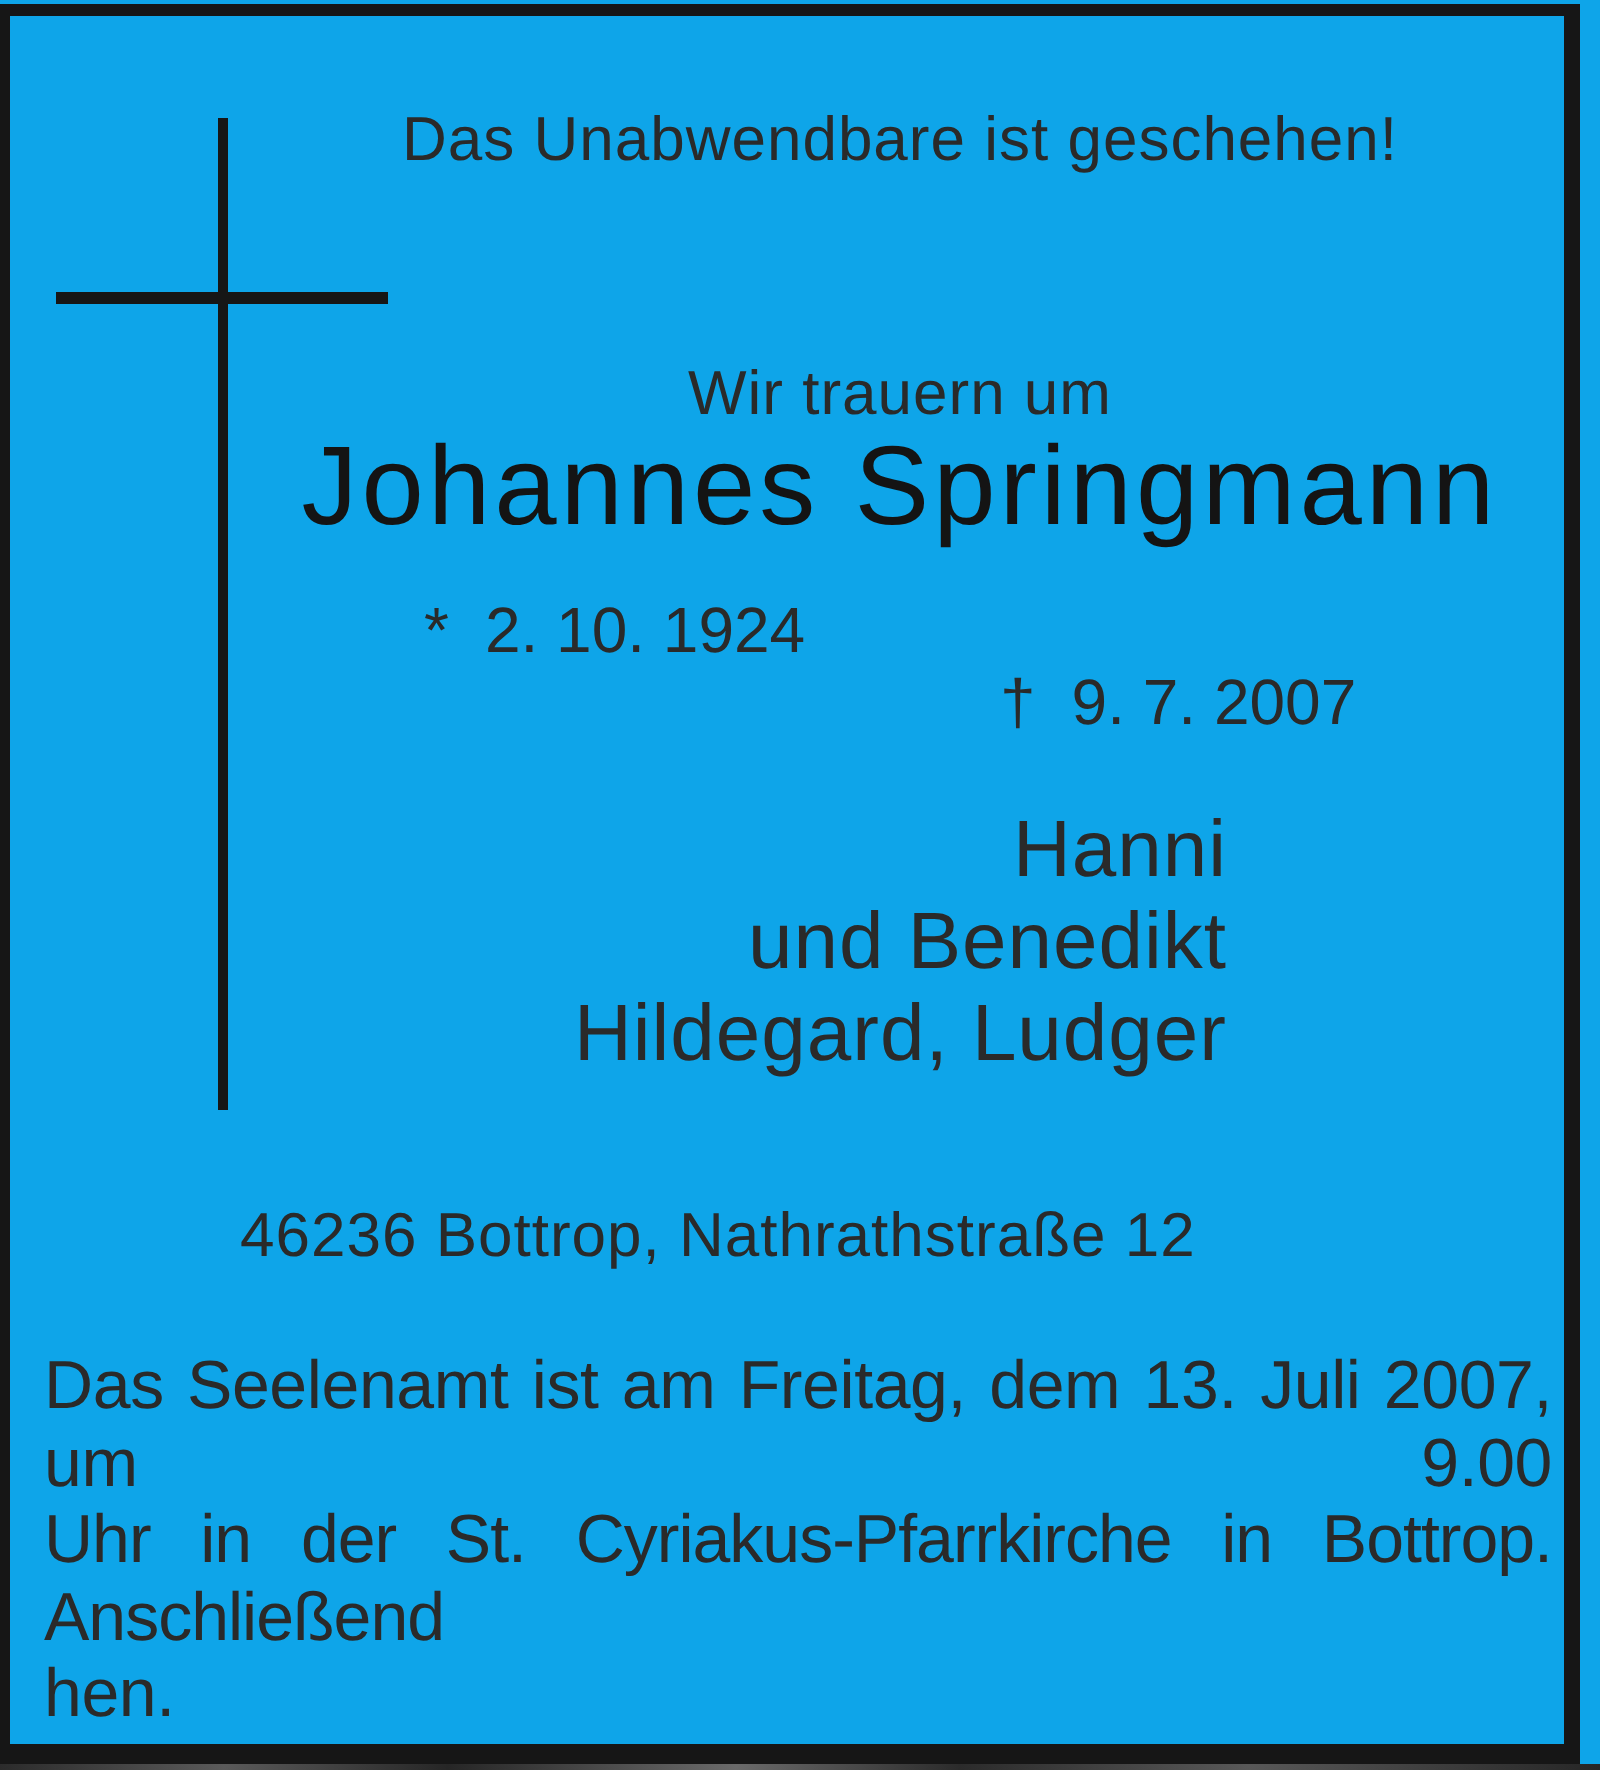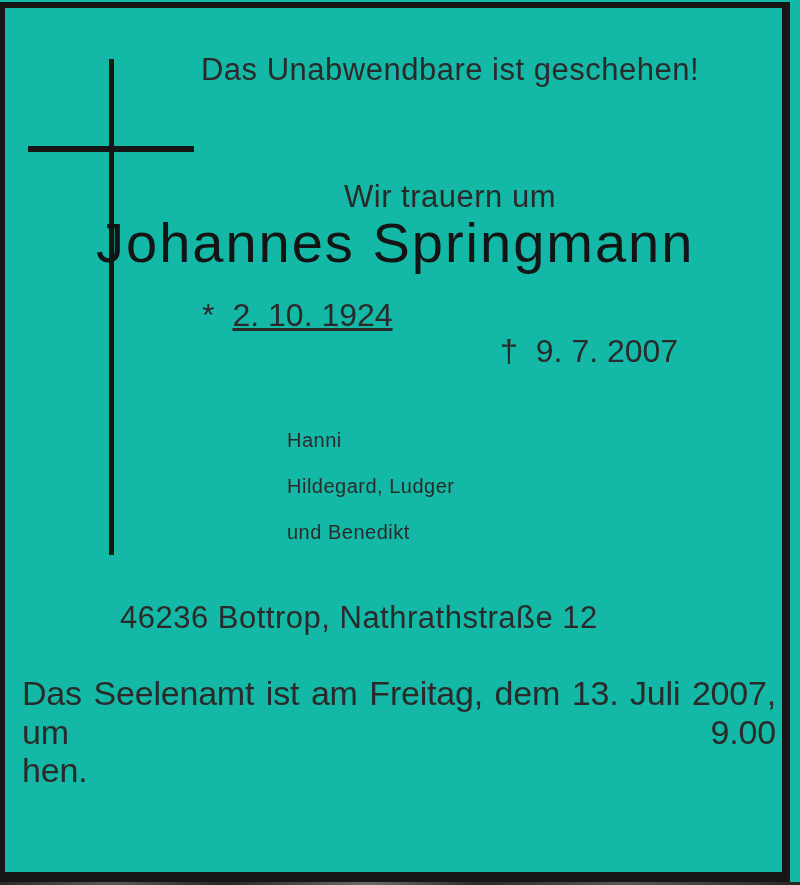--- a/index.html
+++ b/index.html
@@ -1,20 +1,20 @@
 <!DOCTYPE html>
 <html><head>
 <meta charset="utf-8">
 <style>
   html, body { margin: 0; padding: 0; background: #ffffff; }
   .page {
     position: relative;
     width: 800px;
     height: 885px;
-    background: #14b8a6;
+    background: #0ea5e9;
     font-family: "Liberation Sans", "DejaVu Sans", sans-serif;
     color: #2a2a2a;
     overflow: hidden;
   }
   .frame {
     position: absolute;
     left: 0; top: 2px;
     width: 790px; height: 880px;
     box-sizing: border-box;
     border-style: solid;
@@ -41,39 +41,41 @@
     font-size: 31px; letter-spacing: 0.5px;
   }
   .mourning {
     position: absolute;
     left: 120px; top: 136px; width: 660px;
     text-align: center;
     font-size: 31px; letter-spacing: 0.5px; margin-top: 43px;
   }
   .deceased {
     position: absolute;
-    left: 96px; top: 210px; width: 676px;
+    left: 112px; top: 210px; width: 676px;
+    text-align: center;
     font-size: 56px; letter-spacing: 2px;
     color: #141414;
     white-space: nowrap;
   }
   .dates {
     position: absolute;
     left: 0; top: 297px; width: 800px;
     font-size: 32px;
   }
-  .birth { position: absolute; left: 202px; top: 0; white-space: nowrap; text-decoration: underline; }
+  .birth { position: absolute; left: 212px; top: 0; white-space: nowrap; }
   .death { position: absolute; left: 500px; top: 0; white-space: nowrap; margin-top: 36px; }
   .dsym { display: inline-block; margin-right: 18px; }
   .mourners {
     position: absolute;
-    left: 287px; top: 417px;
-    font-size: 20px; line-height: 46px;
+    left: 287px; top: 402px;
+    font-size: 40px; line-height: 46px;
     letter-spacing: 0.5px;
     white-space: nowrap;
+    text-align: right;
   }
   .address {
     position: absolute;
     left: 120px; top: 600px;
     font-size: 31px; letter-spacing: 0.5px;
     white-space: nowrap;
   }
   .funeral {
     position: absolute;
     left: 22px; top: 674px; width: 754px;
@@ -112,26 +114,27 @@
     <span class="birth">
       <span class="dsym">*</span><span>2. 10. 1924</span>
     </span>
     <span class="death">
       <span class="dsym">†</span><span>9. 7. 2007</span>
     </span>
   </div>
 
   <div class="mourners">
     <div>Hanni</div>
+    <div>und Benedikt</div>
     <div>Hildegard, Ludger</div>
-    <div>und Benedikt</div>
   </div>
 
   <div class="address">46236 Bottrop, Nathrathstraße 12</div>
 
   <div class="funeral">
     <div class="jline">Das Seelenamt ist am Freitag, dem 13. Juli 2007, um 9.00</div>
+    <div class="jline tight">Uhr in der St. Cyriakus-Pfarrkirche in Bottrop. Anschließend</div>
     <div>hen.</div>
   </div>
 
   <div class="artifact-strip"></div>
 
 </div>
 
 </body></html>

